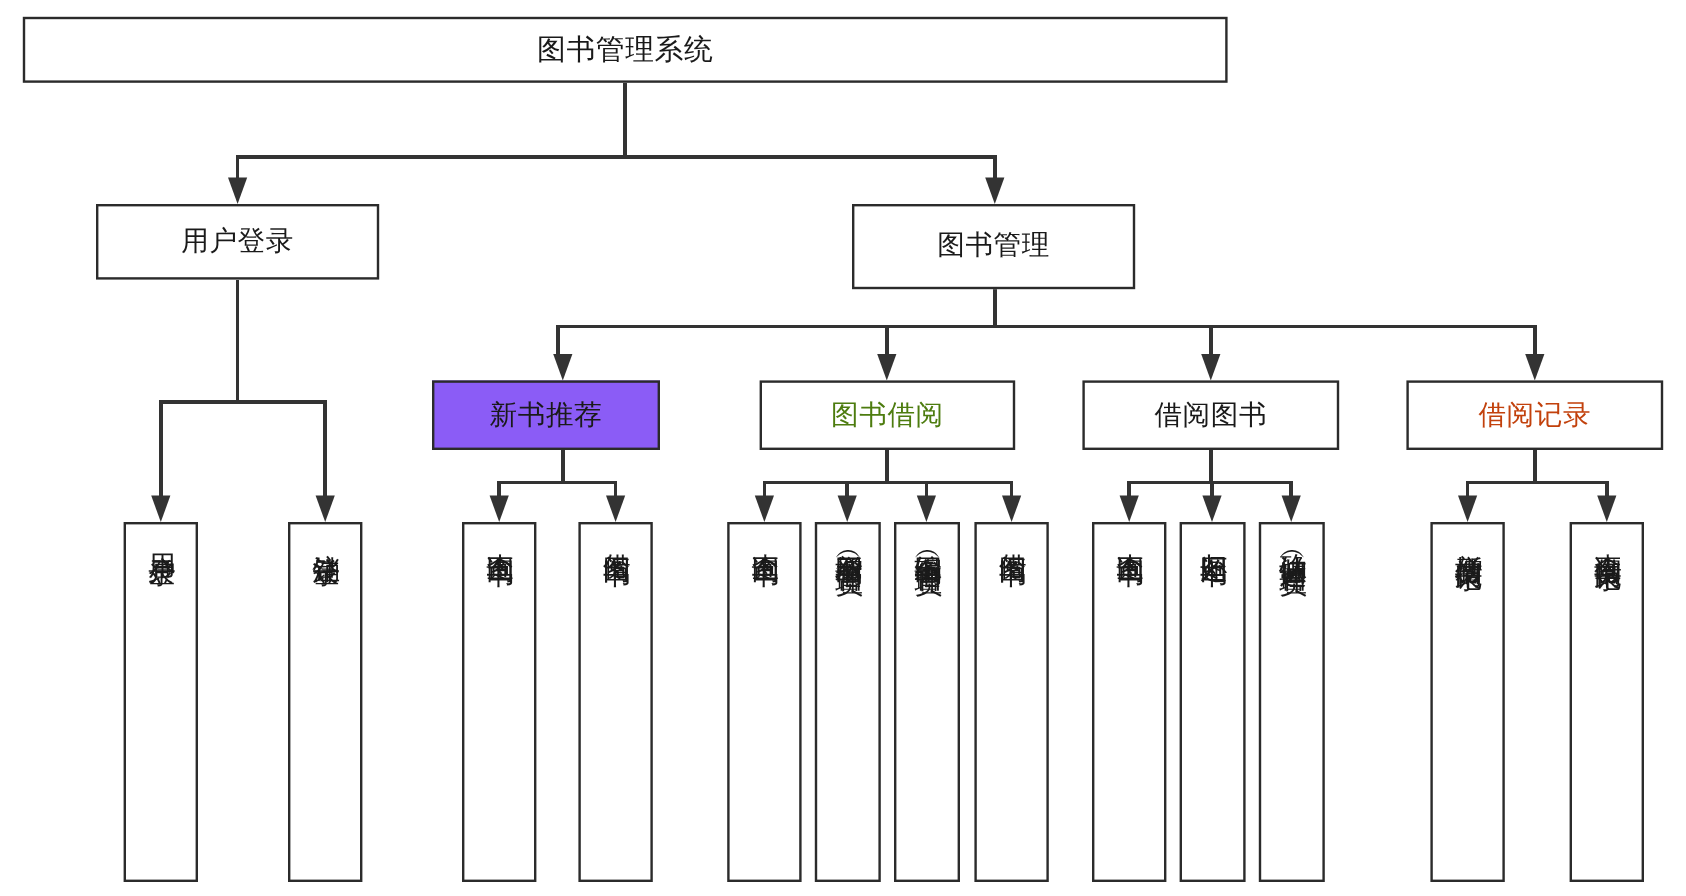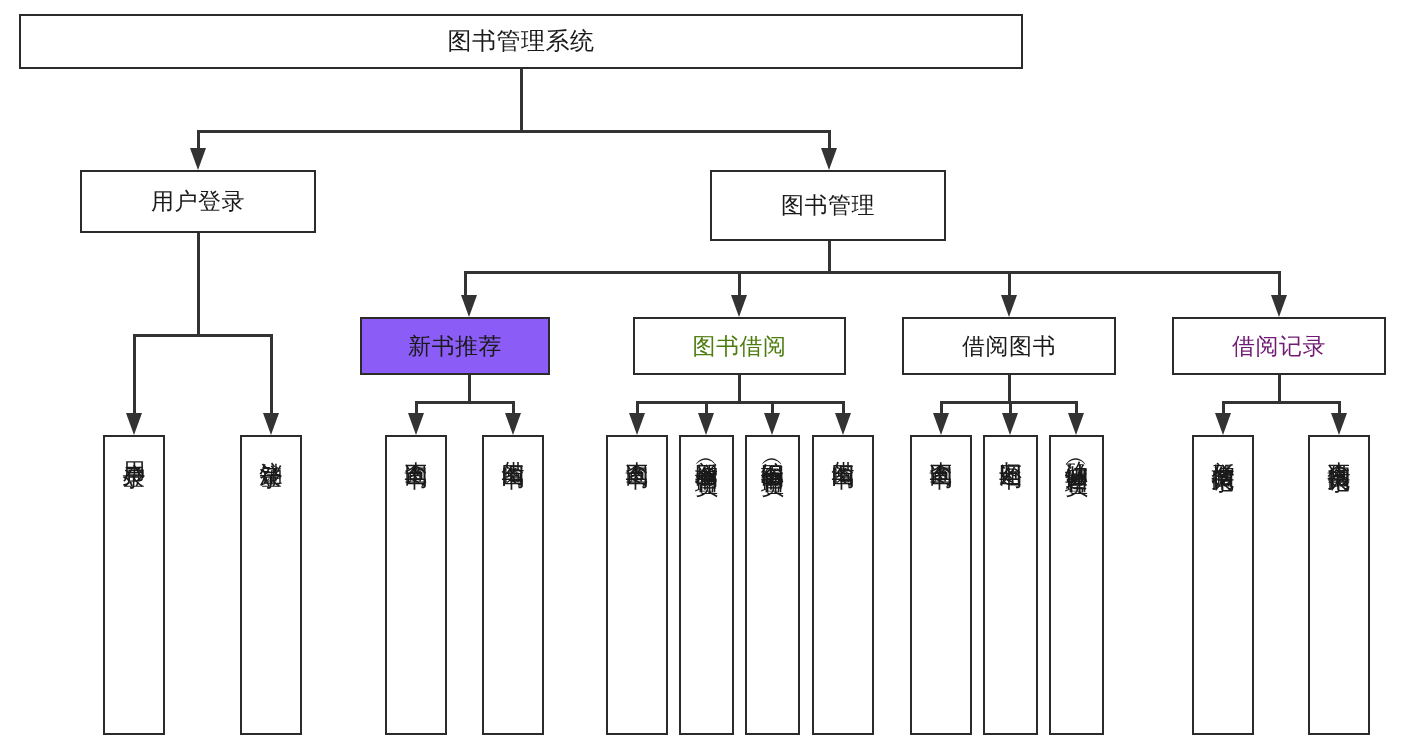--- a/index.html
+++ b/index.html
@@ -145,21 +145,21 @@
       </div>
       <div class="node horizontal" style="left: 360px; top: 317px; width: 190px; height: 58px; border-color: rgb(43, 43, 43); background: #8b5cf6; color: rgb(26, 26, 26);">
         <span class="label">新书推荐</span>
       </div>
       <div class="node horizontal" style="left: 633px; top: 317px; width: 213px; height: 58px; border-color: rgb(43, 43, 43); background: rgb(255, 255, 255); color: #4d7c0f;">
         <span class="label">图书借阅</span>
       </div>
       <div class="node horizontal" style="left: 902px; top: 317px; width: 214px; height: 58px; border-color: rgb(43, 43, 43); background: rgb(255, 255, 255); color: rgb(26, 26, 26);">
         <span class="label">借阅图书</span>
       </div>
-      <div class="node horizontal" style="left: 1172px; top: 317px; width: 214px; height: 58px; border-color: rgb(43, 43, 43); background: rgb(255, 255, 255); color: #701a75;">
+      <div class="node horizontal" style="left: 1172px; top: 317px; width: 214px; height: 58px; border-color: rgb(43, 43, 43); background: rgb(255, 255, 255); color: #c2410c;">
         <span class="label">借阅记录</span>
       </div>
       <div class="node vertical" style="left: 103px; top: 435px; width: 62px; height: 300px; border-color: rgb(43, 43, 43); background: rgb(255, 255, 255); color: rgb(26, 26, 26);">
         <span class="label">用户登录</span>
       </div>
       <div class="node vertical" style="left: 240px; top: 435px; width: 62px; height: 300px; border-color: rgb(43, 43, 43); background: rgb(255, 255, 255); color: rgb(26, 26, 26);">
         <span class="label">注销登录</span>
       </div>
       <div class="node vertical" style="left: 385px; top: 435px; width: 62px; height: 300px; border-color: rgb(43, 43, 43); background: rgb(255, 255, 255); color: rgb(26, 26, 26);">
         <span class="label">查询图书</span>

